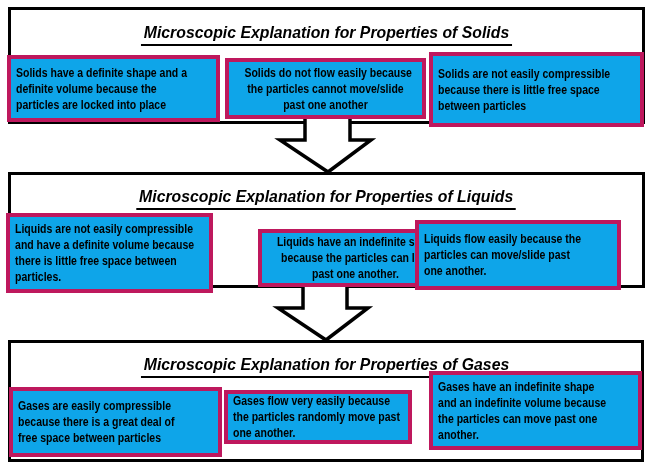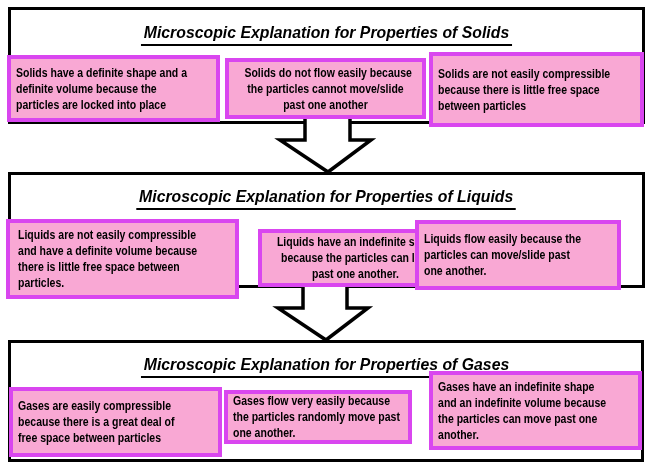--- a/index.html
+++ b/index.html
@@ -18,33 +18,33 @@
   .sec-title { text-align:center; }
   .sec-title span {
     display:inline-block;
     font-style:italic; font-weight:bold; font-size:17px; line-height:20px;
     border-bottom:2.5px solid #000; padding:0 3px 1px 3px;
     transform:scaleX(0.93); transform-origin:50% 50%;
     white-space:nowrap;
   }
   
   .tbox {
-    position:absolute; background:#f9a8d4; border:4px solid #d946ef;
+    position:absolute; background:#0ea5e9; border:4px solid #be185d;
     box-sizing:border-box; display:flex; align-items:center; overflow:hidden;
   }
   .txt {
     font-weight:bold; font-size:12.5px; line-height:16px; white-space:pre;
     transform:scaleX(0.84); transform-origin:0 50%; padding-left:6px;
   }
   .tbox.center { justify-content:center; text-align:center; }
   .tbox.center .txt { transform-origin:50% 50%; padding-left:0; width:100%; }
   .b-s1l { left:7px;   top:55px;  width:213px; height:67px; }
   .b-s1m { left:225px; top:58px;  width:201px; height:61px; }
   .b-s1r { left:429px; top:52px;  width:215px; height:75px; }
-  .b-s2l { left:6px;   top:219px; width:233px; height:80px;justify-content:center; }
+  .b-s2l { left:6px;   top:213px; width:207px; height:80px; }
   .b-s2m { left:242px; top:229px; width:195px; height:58px;margin-left:16px; }
   .b-s2r { left:415px; top:220px; width:206px; height:70px; }
   .b-s3l { left:9px;   top:387px; width:213px; height:70px; }
   .b-s3m { left:224px; top:390px; width:188px; height:54px; }
   .b-s3r { left:429px; top:371px; width:213px; height:79px; }
   
   .overlay { position:absolute; left:0; top:0; pointer-events:none; }
   .arrow { fill:#ffffff; stroke:#000000; stroke-width:3.5; stroke-linejoin:miter; }
 </style>
 </head>

